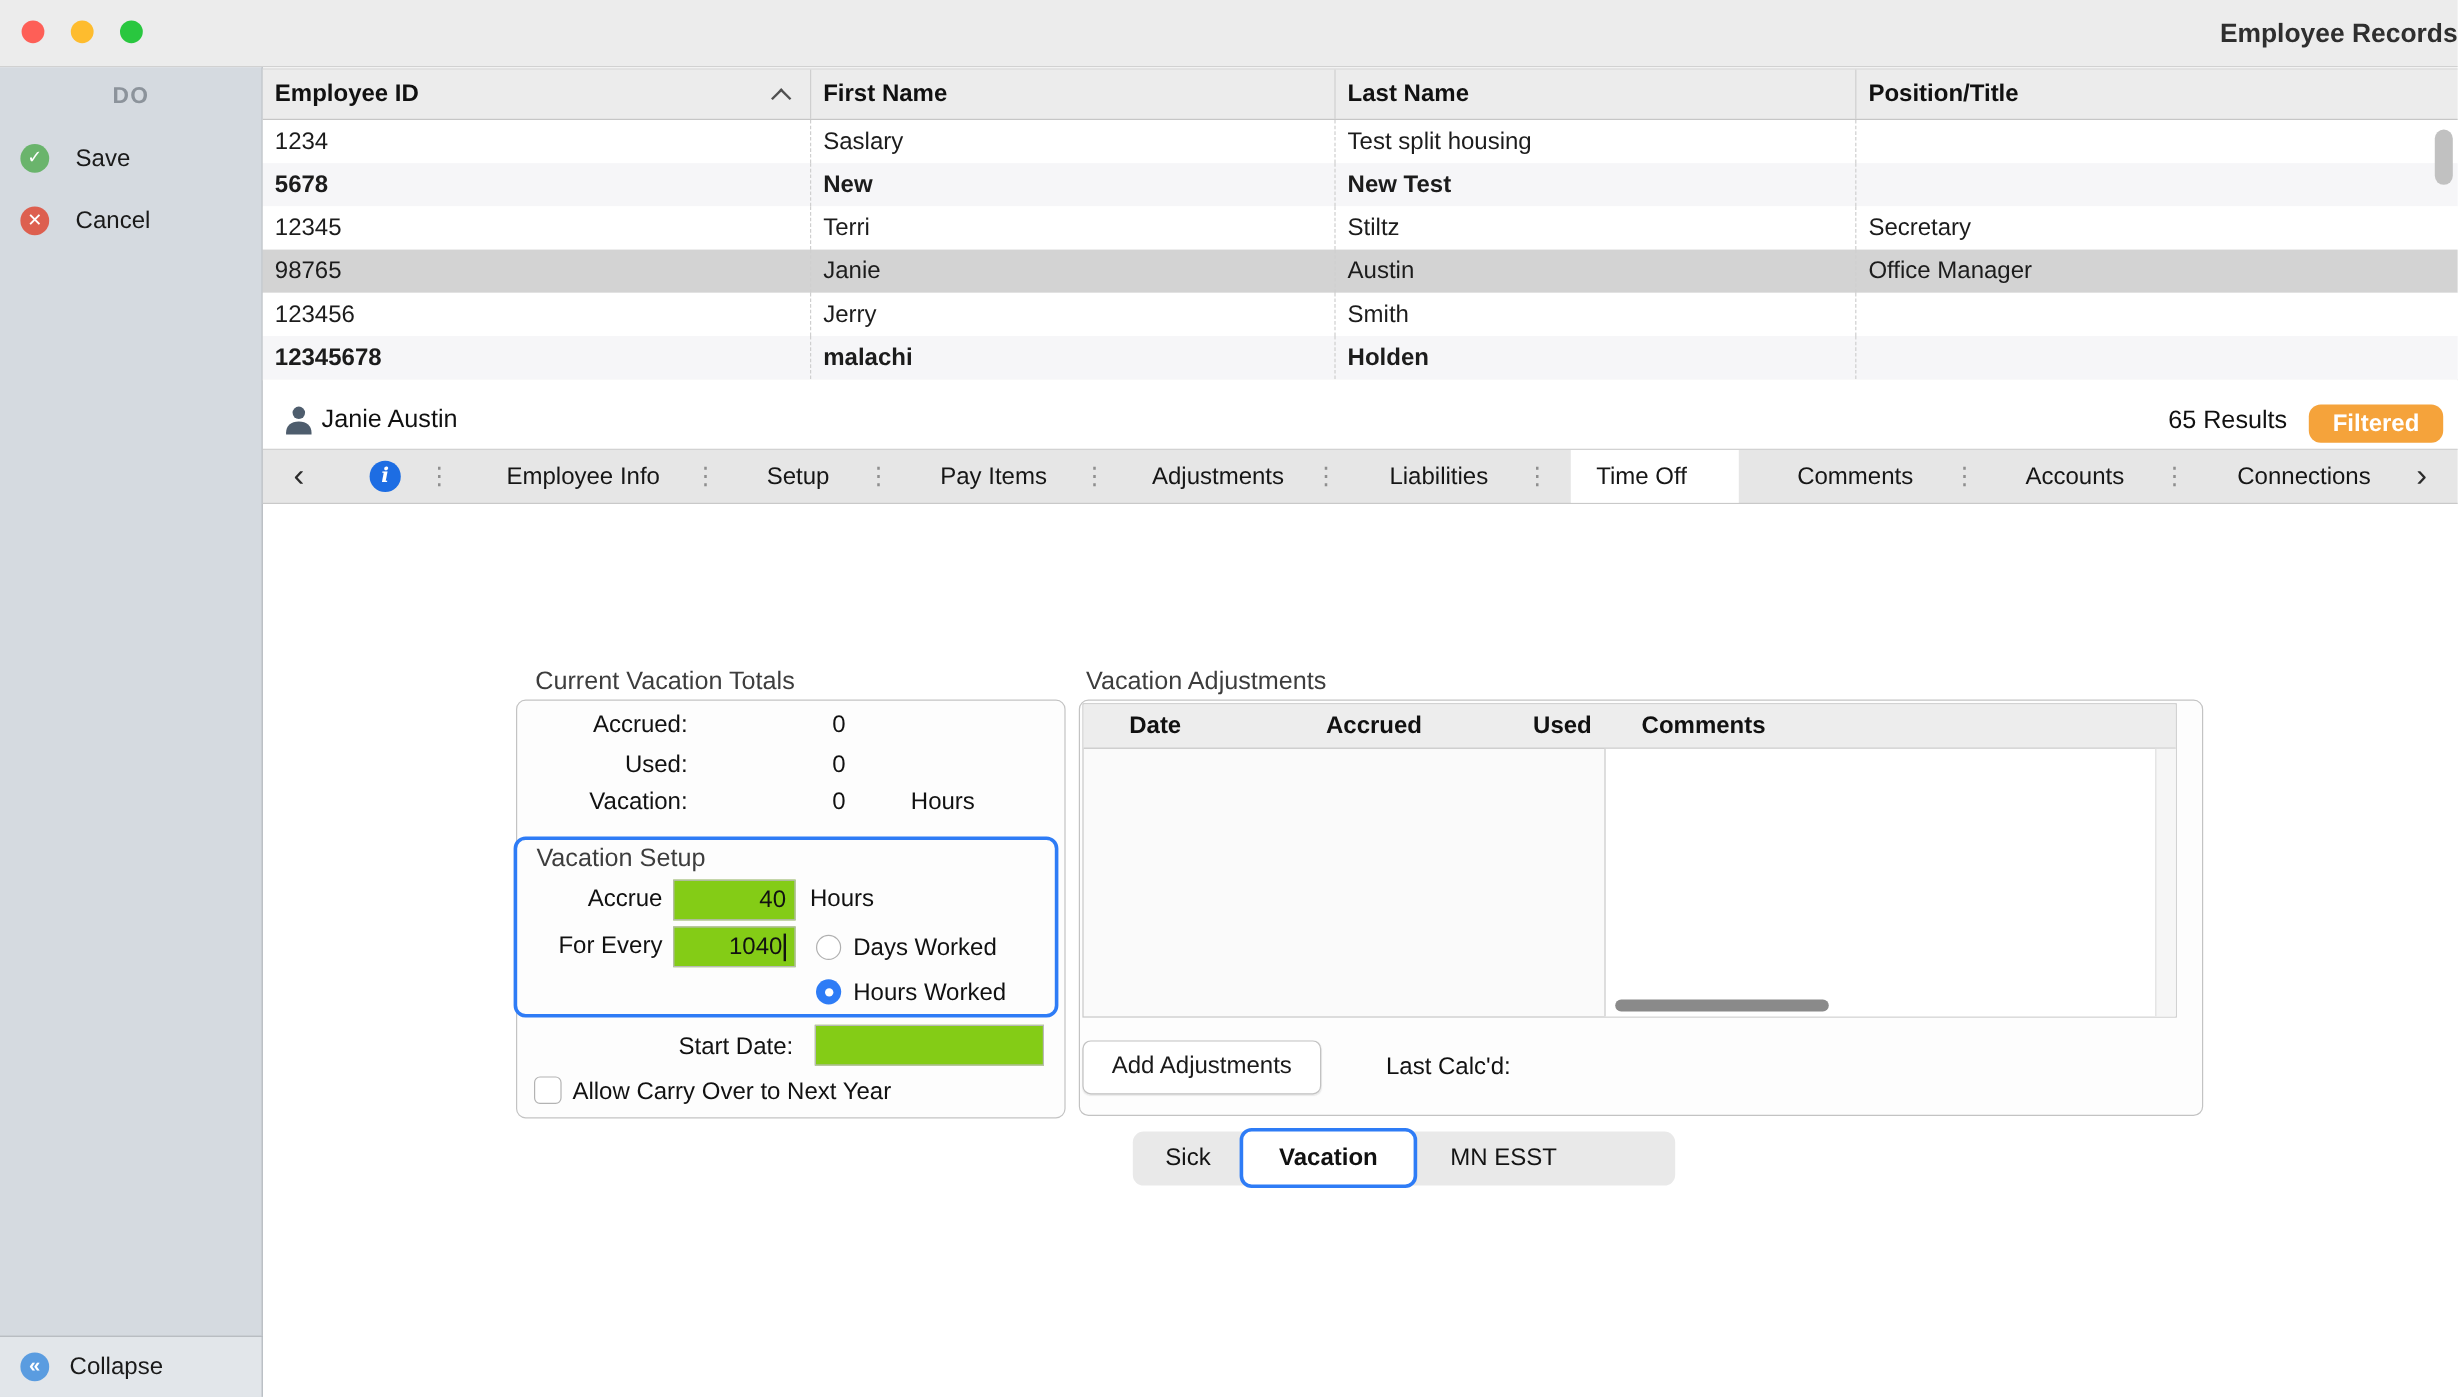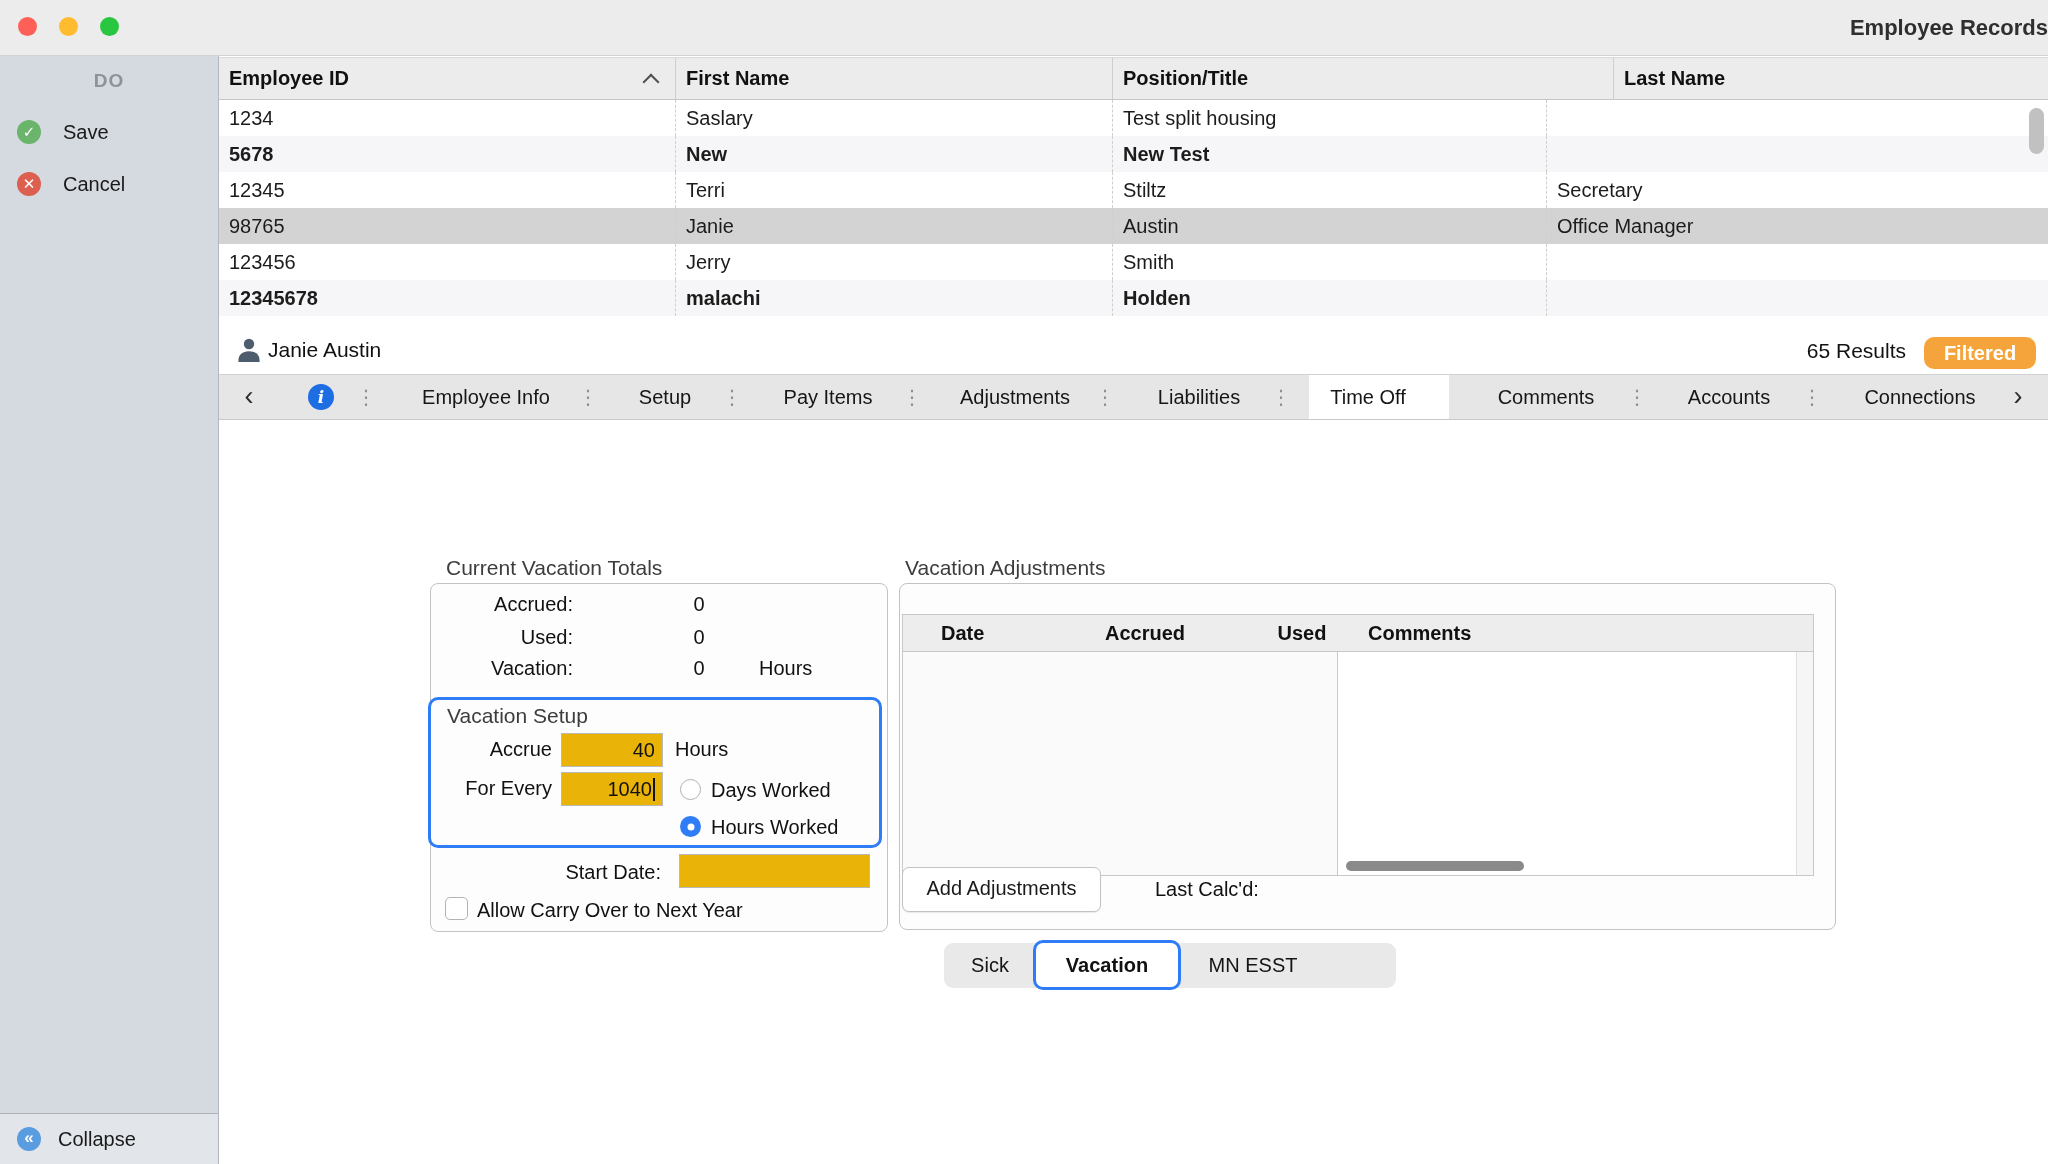--- a/index.html
+++ b/index.html
@@ -59,31 +59,31 @@
   
   .group-title{position:absolute;font-size:21px;color:#3d3d3d;}
   .group-box{position:absolute;border:1px solid #c3c3c3;border-radius:8px;background:#fdfdfd;box-sizing:border-box;}
 
   .lbl{position:absolute;font-size:20px;color:#111;line-height:22px;}
   .lbl.right{text-align:right;}
   .val{position:absolute;font-size:20px;color:#111;line-height:22px;text-align:center;}
 
   .setup-box{position:absolute;left:428px;top:697px;width:454px;height:151px;border:3px solid #2e7cf6;border-radius:10px;background:#fdfdfd;box-sizing:border-box;}
 
-  .field{position:absolute;background:#eab308;border:1px solid #b9b9b9;border-radius:0;box-sizing:border-box;display:flex;align-items:center;font-size:20px;color:#111;padding:0 7px;}
+  .field{position:absolute;background:#84cc16;border:1px solid #b9b9b9;border-radius:0;box-sizing:border-box;display:flex;align-items:center;font-size:20px;color:#111;padding:0 7px;}
   .field.num{justify-content:flex-end;}
   .cursor{width:2px;height:23px;background:#111;margin-left:1px;}
 
   .radio{position:absolute;width:21px;height:21px;border-radius:50%;background:#fff;border:1px solid #b0b0b0;box-sizing:border-box;}
   .radio.on{background:#2e7cf6;border:none;}
   .radio.on::after{content:"";position:absolute;left:50%;top:50%;width:7px;height:7px;border-radius:50%;background:#fff;transform:translate(-50%,-50%);}
   .checkbox{position:absolute;width:23px;height:23px;border:1.5px solid #b3b3b3;border-radius:5px;background:#fff;box-sizing:border-box;}
 
   
-  .adj-table{position:absolute;left:2px;top:2px;width:912px;height:262px;border:1px solid #c8c8c8;background:#fafafa;box-sizing:border-box;margin-top:28px;}
+  .adj-table{position:absolute;left:2px;top:2px;width:912px;height:262px;border:1px solid #c8c8c8;background:#fafafa;box-sizing:border-box;}
   .adj-head{position:absolute;left:0;top:0;width:100%;height:37px;background:#ededed;border-bottom:1px solid #c8c8c8;box-sizing:border-box;}
   .adj-h{position:absolute;top:0;height:36px;line-height:36px;font-size:20px;font-weight:bold;color:#111;}
   .comments-panel{position:absolute;left:434px;top:37px;width:476px;height:223px;background:#fff;border-left:1px solid #c8c8c8;box-sizing:border-box;}
   .vscroll{position:absolute;right:0;top:0;bottom:0;width:16px;background:#f6f6f6;border-left:1px solid #e0e0e0;}
   .hthumb{position:absolute;left:8px;bottom:4px;width:178px;height:10px;background:#8a8a8a;border-radius:5px;}
   .btn{position:absolute;background:#fff;border:1px solid #c2c2c2;border-radius:7px;box-shadow:0 1px 1px rgba(0,0,0,0.08);font-size:20px;color:#1a1a1a;text-align:center;}
 
   
   .subtabs{position:absolute;left:944px;top:943px;width:452px;height:45px;background:#e9e9e9;border-radius:9px;}
   .subtab{position:absolute;top:0;height:45px;line-height:45px;font-size:20px;color:#141414;text-align:center;}
@@ -115,22 +115,22 @@
   <div class="side-label" style="left:58px;top:13px;">Collapse</div>
 </div>
 
 <div class="emp-table">
   <div class="emp-head">
     <div class="hc c1">
       <span>Employee ID</span>
       <span class="sort-caret"></span>
     </div>
     <div class="hc c2"><span>First Name</span></div>
+    <div class="hc c3"><span>Last Name</span></div>
     <div class="hc c4"><span>Position/Title</span></div>
-    <div class="hc c3"><span>Last Name</span></div>
   </div>
   <div class="emp-row">
     <div class="tc c1">1234</div>
     <div class="tc c2">Saslary</div>
     <div class="tc c3">Test split housing</div>
     <div class="tc c4"></div>
   </div>
   <div class="emp-row alt">
     <div class="tc c1">5678</div>
     <div class="tc c2">New</div>

